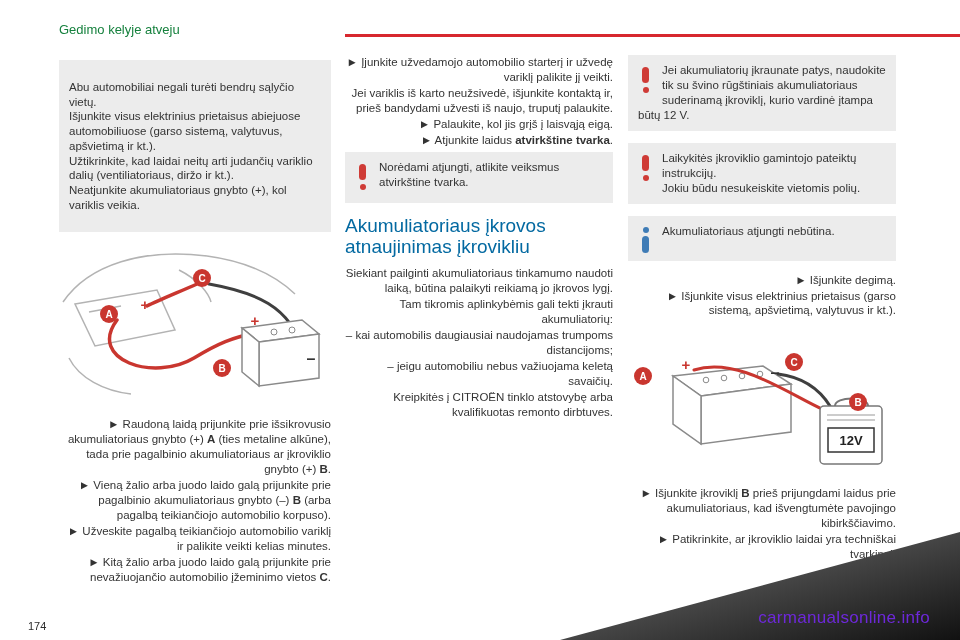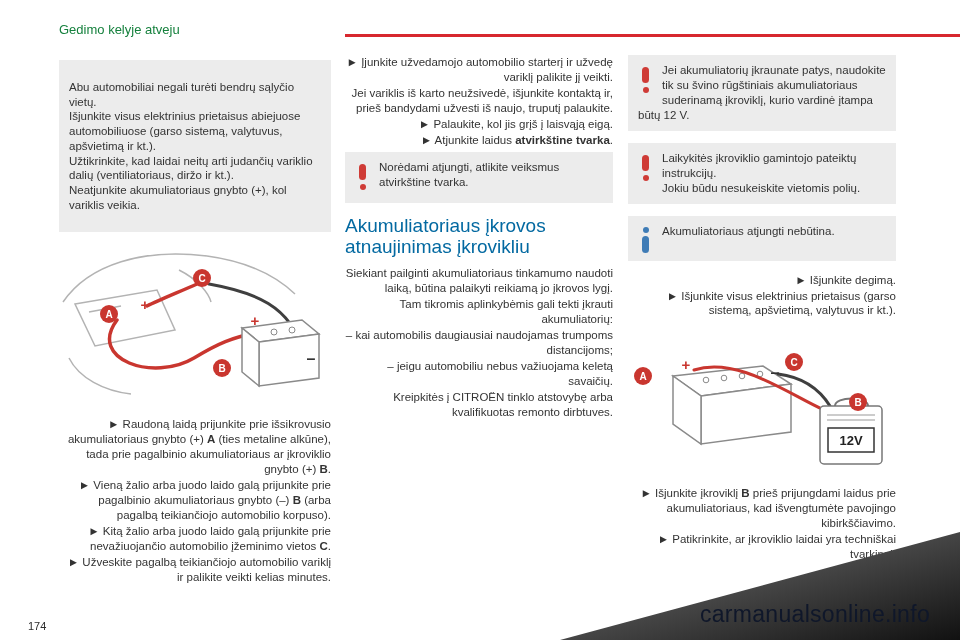--- a/index.html
+++ b/index.html
@@ -23,21 +23,21 @@
   .warn::after  { content:""; position:absolute; left:4.5px; top:23px; width:6px; height:6px; border-radius:50%; background:#cf3b36; }
   .info::before { content:""; position:absolute; left:4.5px; top:2px; width:6px; height:6px; border-radius:50%; background:#3f7cb6; }
   .info::after  { content:""; position:absolute; left:4px; top:11px; width:7px; height:17px; border-radius:3.5px; background:#3f7cb6; }
   .para { margin:0 0 1px 0;text-align:right; }
   .para b { font-weight:bold; }
   .section-heading { font-size:19px; font-weight:normal; color:#0369a1; line-height:1.15; margin:12px 0 8px 0; }
   .figure { margin:6px 0 8px 0; }
   .figure text { font-family:"Liberation Sans", sans-serif; }
   .page-number { position:absolute; left:28px; bottom:8px; font-size:11px; color:#2e2e2e; }
   .corner { position:absolute; right:0; bottom:0; width:400px; height:110px; }
-  .wm-text { position:absolute; right:30px; bottom:12px; color:#0f172a; font-size:23px; letter-spacing:0.3px; }
+  .wm-text { position:absolute; right:30px; bottom:12px; color:#6d28d9; font-size:17px; letter-spacing:0.3px; }
 </style>
 </head>
 <body>
 
 <div class="page">
 
   <div class="header-title">Gedimo kelyje atveju</div>
   <div class="red-rule"></div>
 
   <div class="col col1">
@@ -81,22 +81,22 @@
         </g>
         <g>
           <circle cx="163" cy="128" r="9" fill="#c9362f"></circle>
           <text x="163" y="132" font-size="10" font-weight="bold" fill="#ffffff" text-anchor="middle">B</text>
         </g>
       </svg>
     </div>
 
     <p class="para"><span>► Raudoną laidą prijunkite prie išsikrovusio akumuliatoriaus gnybto (+) </span><b>A</b><span> (ties metaline alkūne), tada prie pagalbinio akumuliatoriaus ar įkroviklio gnybto (+) </span><b>B</b><span>.</span></p>
     <p class="para"><span>► Vieną žalio arba juodo laido galą prijunkite prie pagalbinio akumuliatoriaus gnybto (–) </span><b>B</b><span> (arba pagalbą teikiančiojo automobilio korpuso).</span></p>
+    <p class="para">► Užveskite pagalbą teikiančiojo automobilio variklį ir palikite veikti kelias minutes.</p>
     <p class="para"><span>► Kitą žalio arba juodo laido galą prijunkite prie nevažiuojančio automobilio įžeminimo vietos </span><b>C</b><span>.</span></p>
-    <p class="para">► Užveskite pagalbą teikiančiojo automobilio variklį ir palikite veikti kelias minutes.</p>
   </div>
 
   <div class="col col2">
     <p class="para">► Įjunkite užvedamojo automobilio starterį ir užvedę variklį palikite jį veikti.</p>
     <p class="para">Jei variklis iš karto neužsivedė, išjunkite kontaktą ir, prieš bandydami užvesti iš naujo, truputį palaukite.</p>
     <p class="para">► Palaukite, kol jis grįš į laisvąją eigą.</p>
     <p class="para"><span>► Atjunkite laidus </span><b>atvirkštine tvarka</b><span>.</span></p>
 
     <div class="iconbox">
       <span class="icon warn"></span>

